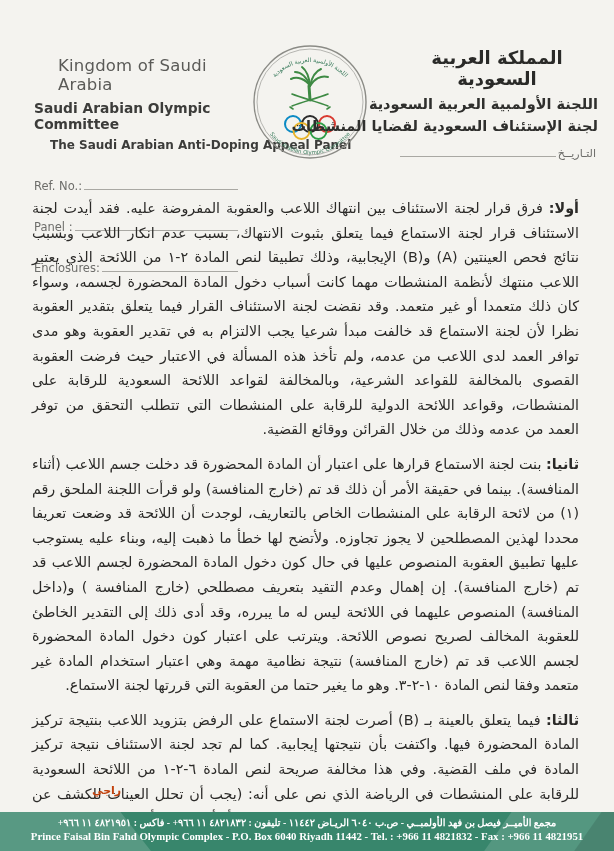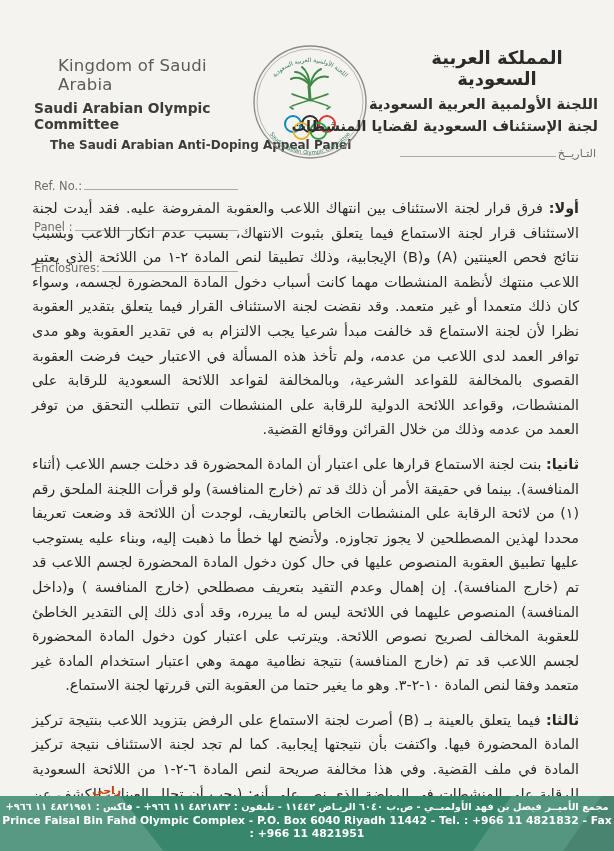--- a/index.html
+++ b/index.html
@@ -28,22 +28,22 @@
   
   .body-text{position:absolute;left:32px;right:27px;top:196px;direction:rtl;
              text-align:justify;font-size:14.3px;line-height:24.6px;color:#2b2a28;}
   .body-text p{margin:0 8px 10px 0;}
   .lead{font-weight:bold;}
 
   .catchword{position:absolute;left:92px;top:784px;font-size:11px;font-weight:bold;
              color:#c2410c;direction:rtl;}
 
   
-  .footer{position:absolute;left:0;right:0;bottom:0;height:55px;background:#38866c;
-          overflow:hidden;text-align:center;color:#fff;}
+  .footer{position:absolute;left:0;right:0;bottom:0;height:39px;background:#38866c;
+          overflow:hidden;text-align:center;color:#fff;font-family:Liberation Serif, serif;}
   .footer .swoosh-l{position:absolute;left:-50px;top:-10px;width:190px;height:70px;
           background:rgba(255,255,255,0.16);transform:skewX(38deg);}
   .footer .swoosh-r{position:absolute;right:-60px;top:-10px;width:180px;height:70px;
           background:rgba(255,255,255,0.14);transform:skewX(-35deg);}
   .footer .dark-r{position:absolute;right:-30px;top:-10px;width:60px;height:70px;
           background:rgba(0,0,0,0.12);transform:skewX(-35deg);}
   .footer .f-ar{position:relative;font-size:9.8px;font-weight:bold;margin-top:5px;direction:rtl;
           letter-spacing:.3px;}
   .footer .f-en{position:relative;font-size:10.8px;font-weight:bold;margin-top:2px;}
 </style>

